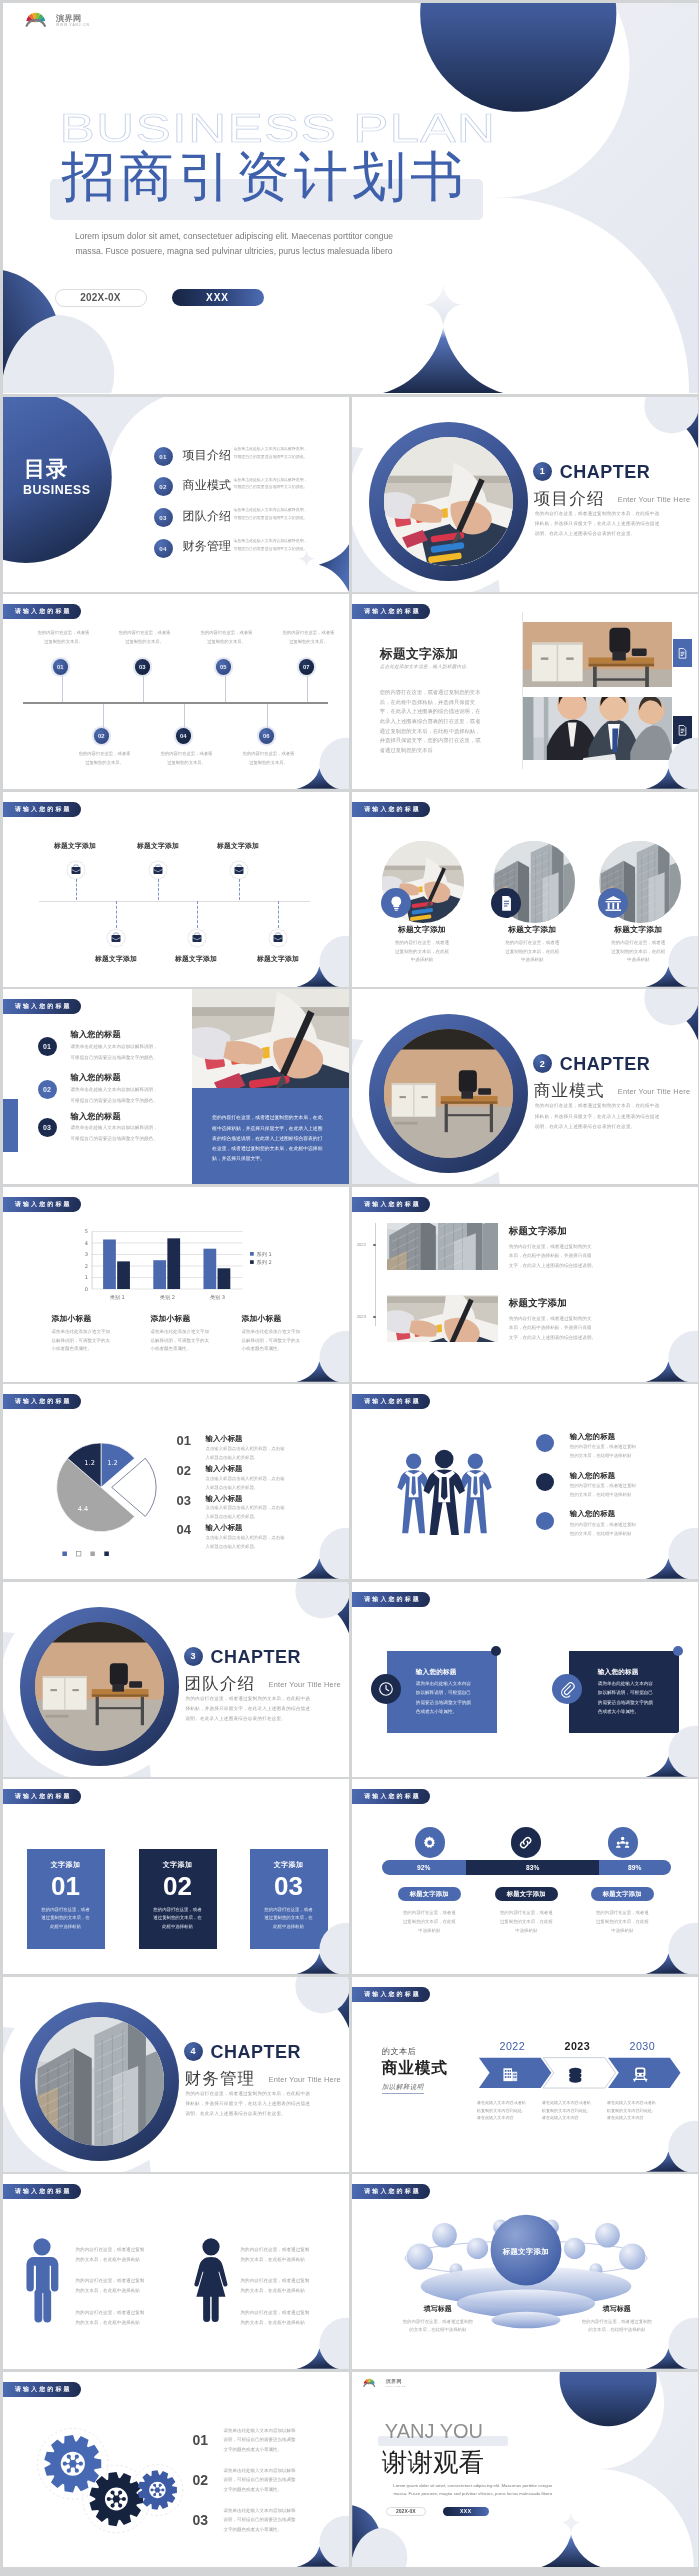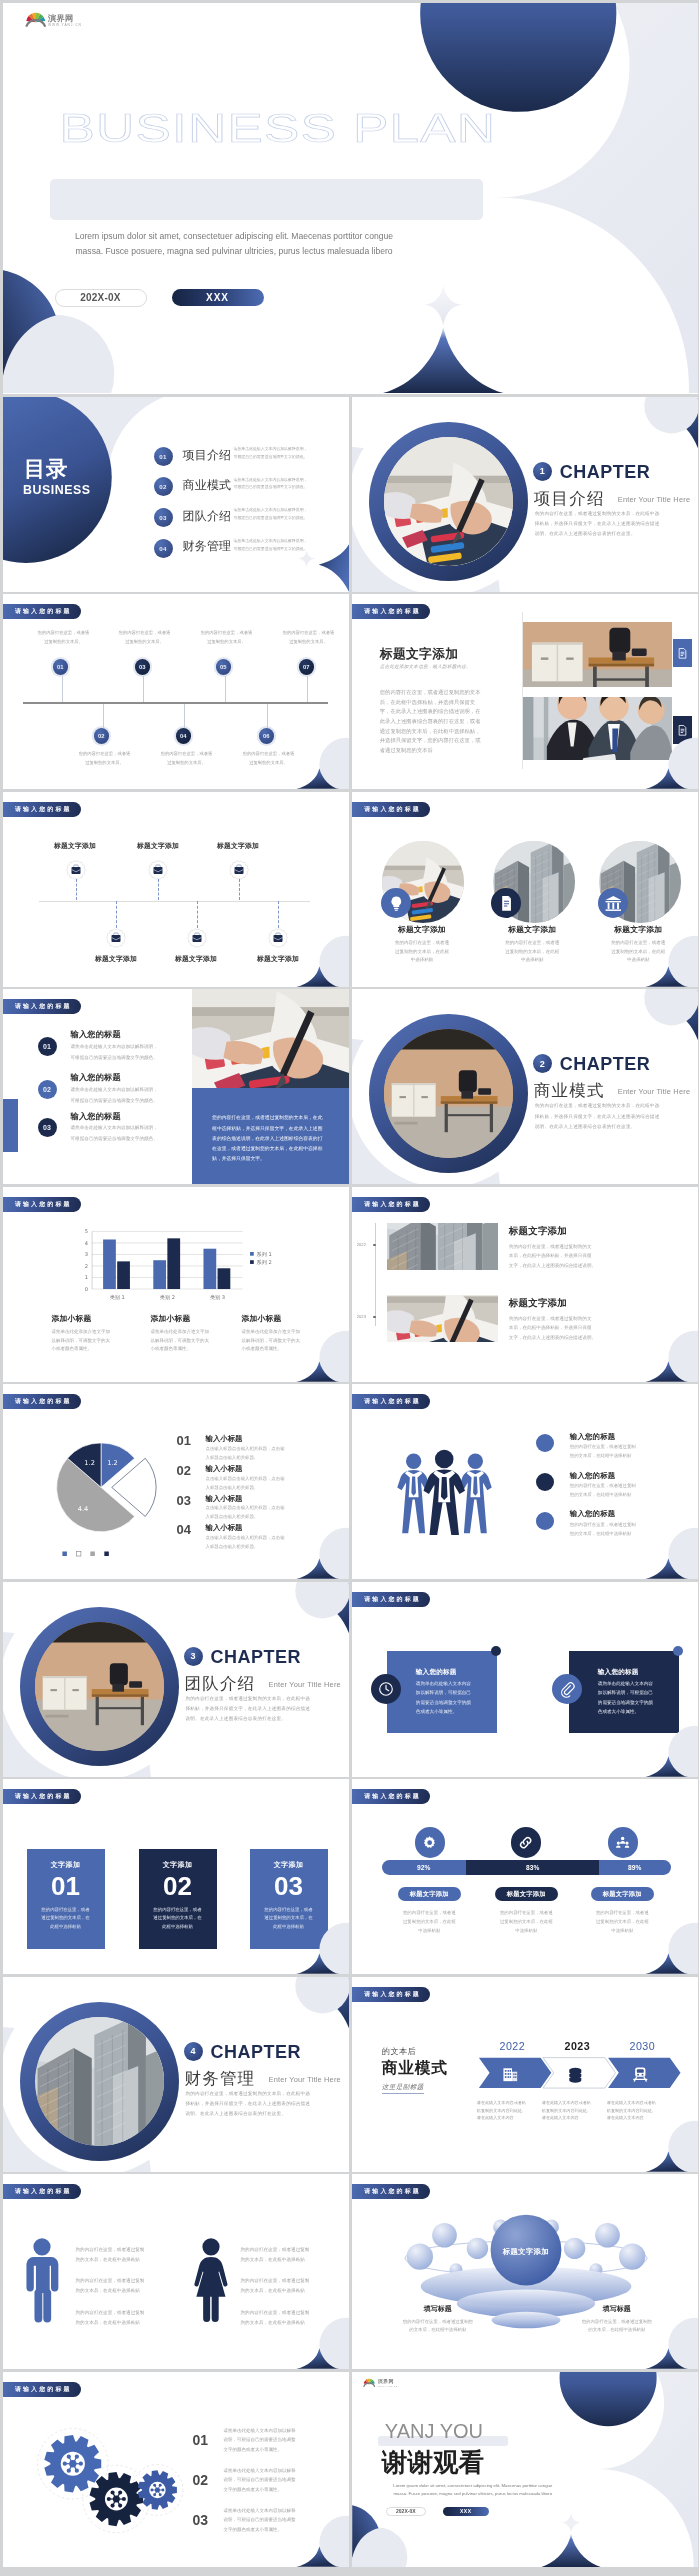--- a/index.html
+++ b/index.html
@@ -6,21 +6,21 @@
 html,body{width:700px;height:2576px}
 body{background:#d3d4d6;font-family:"Liberation Sans","DejaVu Sans",sans-serif;overflow:hidden}
 .page{position:relative;width:700px;height:2576px;padding:2.5px;display:flex;flex-direction:column;gap:2.5px}
 .slide{position:relative;background:#fff;overflow:hidden;flex:none}
 .hero{width:695px;height:391px;margin-bottom:0.8px}
 .row{display:flex;gap:3.3px;height:195px;flex:none}
 .half{width:346px;height:195px}
 svg.deco{position:absolute;left:0;top:0}
 
 
-.logo{position:absolute;display:flex;align-items:flex-end;gap:2px}
+.logo{position:absolute;display:flex;align-items:flex-end;gap:10px}
 .logo .ltxt{display:flex;flex-direction:column;line-height:1;padding-bottom:0.8px}
 .logo .lcn{font-size:8.2px;color:#808080;letter-spacing:0.4px;font-weight:bold;font-family:"DejaVu Sans",sans-serif}
 .logo .len{font-size:3.3px;color:#a0a0a0;letter-spacing:0.9px;margin-top:1.2px;transform:scaleY(.9)}
 
 
 .pill{position:absolute;left:0;height:15px;padding:0 9px 0 12.4px;
  background:linear-gradient(100deg,#4d6cb2 0%,#3a5190 42%,#1d2b50 100%);
  border-radius:0 7.4px 7.4px 0;color:#fff;font-size:6px;letter-spacing:2.1px;
  display:flex;align-items:center;font-weight:700;white-space:nowrap}
 
@@ -197,21 +197,21 @@
 .gears-art{position:absolute;left:25px;top:49px}
 .gr-host{position:absolute;left:0;top:0;width:100%;height:100%}
 .gr-num{position:absolute;font-size:14px;font-weight:700;color:#4a4a4a}
 .gr-d{position:absolute;width:99px;font-size:4.5px;color:#a0a0a0;line-height:9.5px}
 
 
 .thx-logo{left:11.5px;top:5px}
 .thx-bg{position:absolute;left:26px;top:64px;width:130px;height:10.7px;background:#e9ebf2;border-radius:2.5px}
 .thx-en{position:absolute;left:33px;top:48px;font-size:20px;color:#8e8e8e;letter-spacing:0px;font-weight:400;line-height:1;
  transform:scale(1,1.05);transform-origin:left top}
-.thx-cn{position:absolute;left:30px;top:78px;font-size:25.6px;font-weight:700;color:#1f1f1f;letter-spacing:0px;line-height:1}
+.thx-cn{position:absolute;left:30px;top:78px;font-size:25.6px;font-weight:400;color:#1f1f1f;letter-spacing:0px;line-height:1}
 .thx-desc{position:absolute;left:33px;top:110px;width:176px;font-size:4.3px;color:#7a7a7a;line-height:8px;text-align:center}
 .thx-tag1{position:absolute;left:34px;top:135px;width:40px;height:9px;border:0.8px solid #dcdcdc;border-radius:5px;background:#fff;
  color:#565656;font-size:5px;font-weight:700;display:flex;align-items:center;justify-content:center}
 .thx-tag2{position:absolute;left:91px;top:135px;width:46px;height:9px;border-radius:5px;
  background:linear-gradient(90deg,#162442 0%,#2a3f72 50%,#4d6cb3 100%);
  color:#fff;font-size:5px;font-weight:700;display:flex;align-items:center;justify-content:center;letter-spacing:0.5px}
 </style>
 </head>
 <body>
 
@@ -268,20 +268,21 @@
    </g>
   </svg>
   <span class="ltxt">
    <span class="lcn">演界网</span>
    <span class="len">WWW.YANJ.CN</span>
   </span>
  </div>
 
  <div class="hero-outline">BUSINESS PLAN</div>
  <div class="hero-titlebg"></div>
+ <div class="hero-title cn">招商引资计划书</div>
  <div class="hero-desc">
   <div>Lorem ipsum dolor sit amet, consectetuer adipiscing elit. Maecenas porttitor congue</div>
   <div>massa. Fusce posuere, magna sed pulvinar ultricies, purus lectus malesuada libero</div>
  </div>
  <div class="tag-outline">202X-0X</div>
  <div class="tag-filled">XXX</div>
 </div>
 
 <div class="row">
 
@@ -1258,21 +1259,21 @@
  <div class="ch-body cn">
    <div>您的内容打在这里，或者通过复制您的文本后，在此框中选</div>
    <div>择粘贴，并选择只保留文字，在此录入上述图表的综合描述</div>
    <div>说明。在此录入上述图表综合容表的打在这里。</div>
  </div>
       </div>
  <div class="slide half">
   <div class="pill cn" style="top:10px">请输入您的标题</div>
   <div class="ct-pre cn">的文本后</div>
   <div class="ct-title cn">商业模式</div>
-  <div class="ct-sub cn">这里是副标题</div>
+  <div class="ct-sub cn">加以解释说明</div>
   <div class="ct-host">
           <svg width="346" height="195" viewBox="0 0 420 237" style="position:absolute;left:0;top:0">
             <path d="M154 98 H229 L242 116.5 L229 135 H154 L167 116.5 Z" fill="#4a69ae" stroke="none" stroke-width="0"></path>
             <path d="M232 98 H307 L320 116.5 L307 135 H232 L245 116.5 Z" fill="#ffffff" stroke="#b9c0cc" stroke-width="0.9"></path>
             <path d="M311 98 H386 L399 116.5 L386 135 H311 L324 116.5 Z" fill="#4a69ae" stroke="none" stroke-width="0"></path>
           </svg>
           <div class="ct-year" style="left:130px;top:63px">2022</div>
           <div style="position:absolute;left:148px;top:87px;width:20.6px;height:20.6px"><svg width="20.6" height="20.6" viewBox="0 0 24 24" style="color:#fff">
               <rect x="4" y="5" width="10" height="15" fill="#ffffff"></rect>
               <rect x="14" y="9" width="6" height="11" fill="#ffffff" opacity=".85"></rect>

